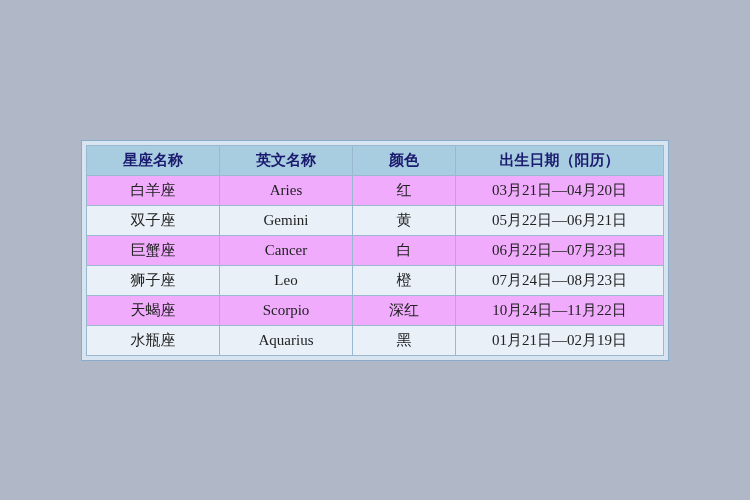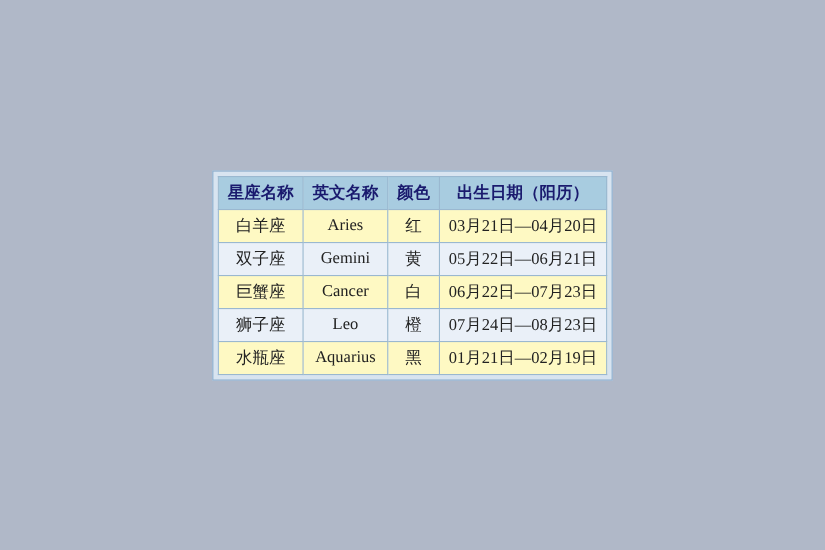--- a/index.html
+++ b/index.html
@@ -17,33 +17,33 @@
       background: #d8e4f0;
       border: 1px solid #8aaccc;
       padding: 4px;
     }
     table {
       border-collapse: collapse;
       background: #f0f4f8;
     }
     th, td {
       border: 1px solid #9ab8d0;
-      padding: 5px 8px;
+      padding: 5px 36px;
       text-align: center;
       white-space: nowrap;
       color: #222;
     }
     thead th {
       background-color: #a8cce0;
       color: #1a1a6e;
       font-weight: bold;
       font-size: 15px;
     }
     tbody tr {
-      background-color: #fef9c3;
+      background-color: #f0abfc;
     }
     tbody tr:nth-child(even) {
       background-color: #eaf0f8;
     }
     td.english-name {
       font-style: normal;
     }
   </style>
 </head>
 <body>
@@ -77,20 +77,26 @@
           <td>白</td>
           <td>06月22日—07月23日</td>
         </tr>
         <tr>
           <td>狮子座</td>
           <td class="english-name">Leo</td>
           <td>橙</td>
           <td>07月24日—08月23日</td>
         </tr>
         <tr>
+          <td>天蝎座</td>
+          <td class="english-name">Scorpio</td>
+          <td>深红</td>
+          <td>10月24日—11月22日</td>
+        </tr>
+        <tr>
           <td>水瓶座</td>
           <td class="english-name">Aquarius</td>
           <td>黑</td>
           <td>01月21日—02月19日</td>
         </tr>
       </tbody>
   </table>
 </div>
 
 </body></html>

